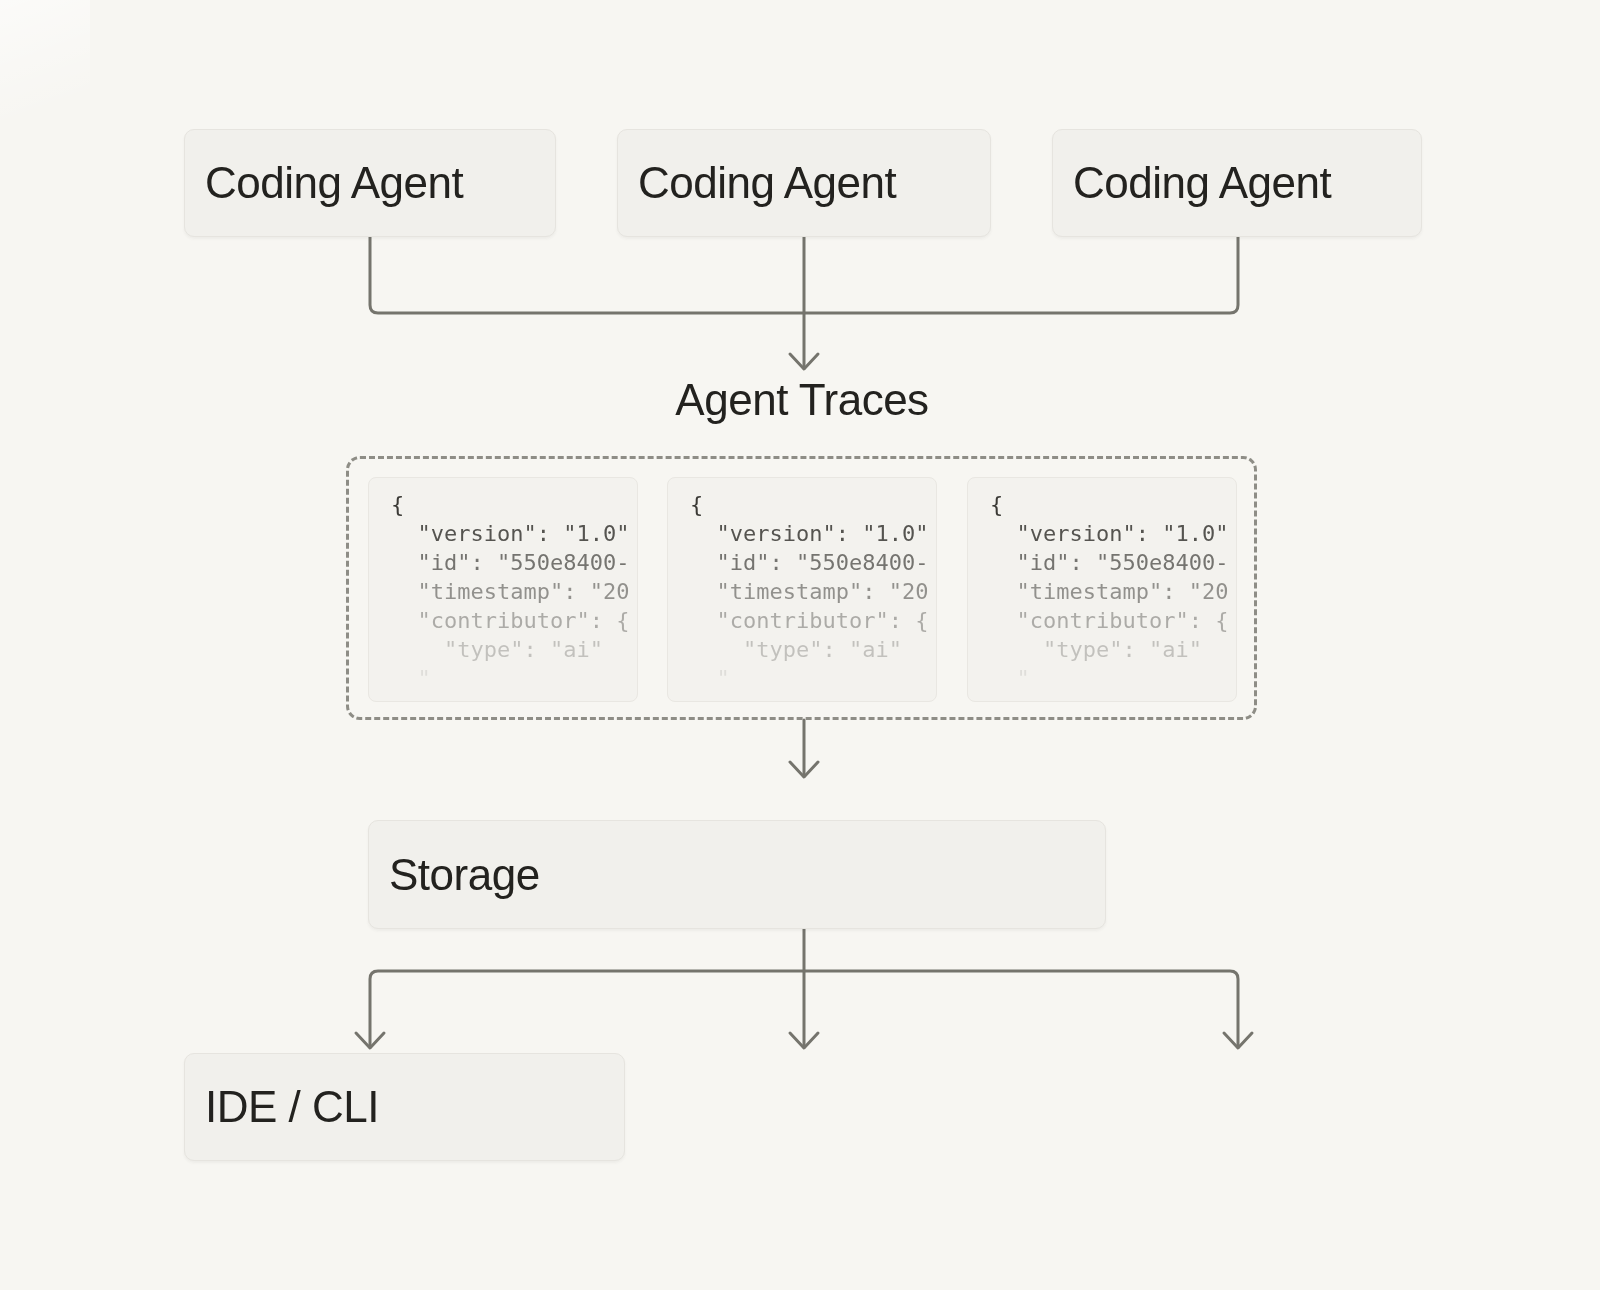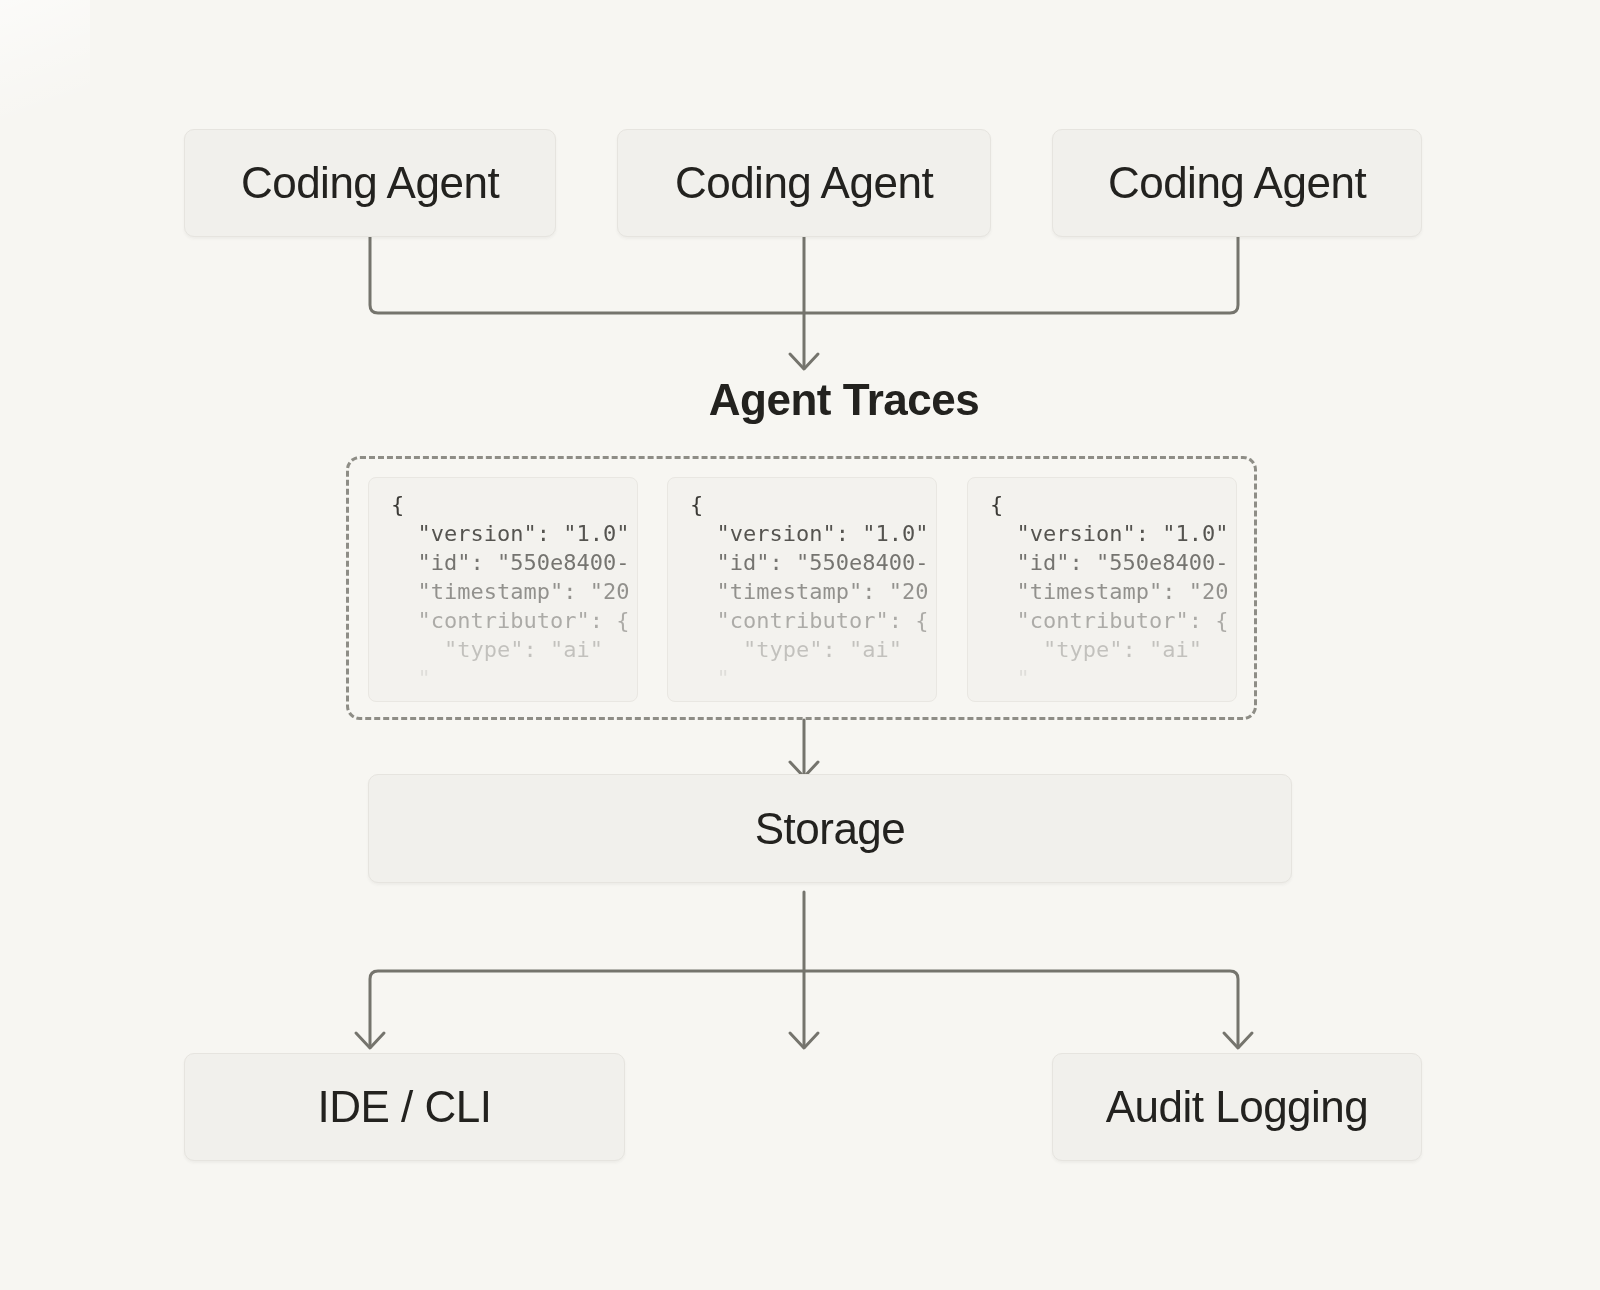--- a/index.html
+++ b/index.html
@@ -8,38 +8,39 @@
     --code-color:#3a3935;
   }
   html,body{margin:0;padding:0;}
   body{background:var(--page-bg);font-family:"Liberation Sans",sans-serif;}
   .page{position:relative;width:1600px;height:1290px;background:var(--page-bg);overflow:hidden;}
 
   .connectors{position:absolute;left:0;top:0;width:1600px;height:1290px;pointer-events:none;}
   .connectors path{stroke:var(--line-color);stroke-width:3;fill:none;stroke-linecap:round;stroke-linejoin:round;}
 
   .node{
-    position:absolute;display:flex;align-items:center;justify-content:center;
+    position:absolute;display:flex;align-items:center;
     background:var(--node-bg);border:1px solid var(--node-border);border-radius:10px;
     box-shadow:0 2px 3px rgba(60,58,50,0.05);
     font-size:44px;font-weight:500;letter-spacing:-0.5px;color:var(--node-text);
     box-sizing:border-box;
+    padding-left:20px;
   }
   .n-top-1{left:184px;top:129px;width:372px;height:108px;}
   .n-top-2{left:617px;top:129px;width:374px;height:108px;}
   .n-top-3{left:1052px;top:129px;width:370px;height:108px;}
-  .n-storage{left:368px;top:774px;width:924px;height:109px;}
+  .n-storage{left:368px;top:820px;width:738px;height:109px;}
   .n-bot-1{left:184px;top:1053px;width:441px;height:108px;}
   .n-bot-2{left:617px;top:1053px;width:374px;height:108px;}
   .n-bot-3{left:1052px;top:1053px;width:370px;height:108px;}
 
   .traces-title{
     position:absolute;left:802px;top:376px;transform:translateX(-50%);
-    font-size:44px;font-weight:700;letter-spacing:-0.5px;color:var(--node-text);
-    line-height:48px;white-space:nowrap;margin-left:42px;
+    font-size:44px;font-weight:400;letter-spacing:-0.5px;color:var(--node-text);
+    line-height:48px;white-space:nowrap;
   }
   .traces-box{
     position:absolute;left:346px;top:456px;width:911px;height:264px;box-sizing:border-box;
     border:3px dashed var(--dash-color);border-radius:14px;
   }
   .trace-card{
     position:absolute;top:18px;width:270px;height:225px;box-sizing:border-box;
     background:var(--card-bg);border:1px solid var(--card-border);border-radius:8px;
     overflow:hidden;padding:12px 0 0 22px;
     font-family:"DejaVu Sans Mono",monospace;font-size:22px;line-height:29px;
@@ -121,17 +122,14 @@
     </div>
   </div>
 
   <div class="node n-storage">
     <span>Storage</span>
   </div>
 
   <div class="node n-bot-1">
     <span>IDE / CLI</span>
   </div>
-  <div class="node n-bot-3">
-    <span>Audit Logging</span>
-  </div>
 
 </div>
 
 </body></html>

